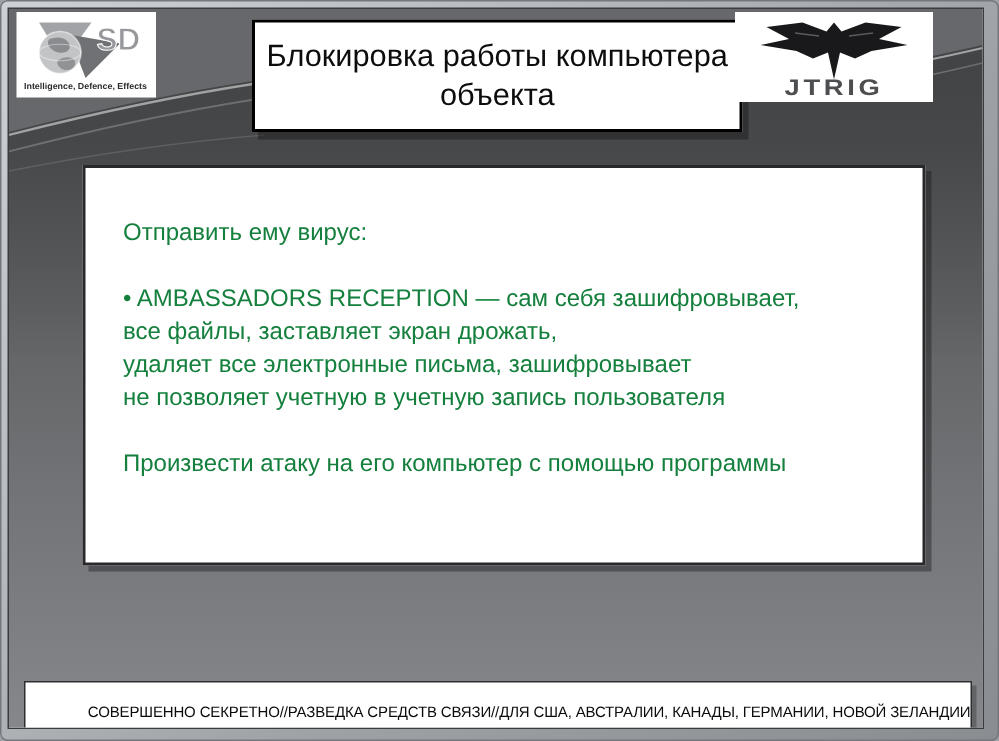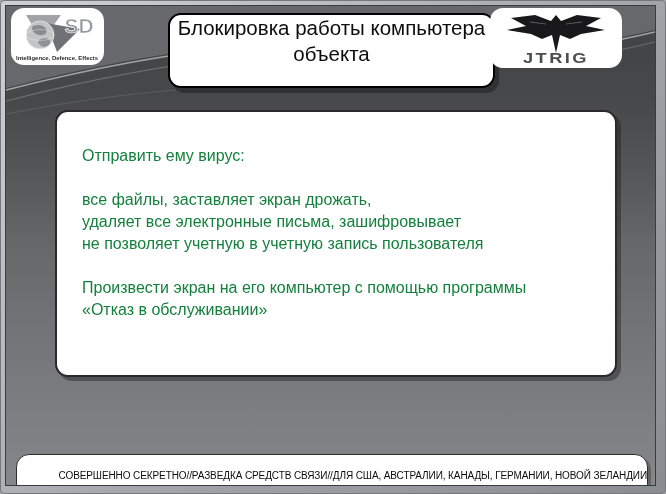--- a/index.html
+++ b/index.html
@@ -4,26 +4,26 @@
 <style>
   html,body{margin:0;padding:0;background:#9ea2a6;}
   body{width:666px;height:494px;font-family:"Liberation Sans",sans-serif;}
   .stage{position:relative;width:666px;height:494px;border-radius:5px;overflow:hidden;
          background:linear-gradient(135deg,#cdd0d4 0%,#b9bcc0 28%,#9da1a5 62%,#898d91 100%);
          box-shadow:inset 0 0 0 1px #74787c;}
   .slide{position:absolute;left:6px;top:6px;width:649px;height:479px;overflow:hidden;
          background:linear-gradient(180deg,#5a5b5d 0px,#555658 90px,#616264 200px,#727376 320px,#85878a 479px);
          box-shadow:0 0 0 1px #3b3c3e;}
   .swoosh{position:absolute;left:0;top:0;width:649px;height:260px;display:block;}
-  .panel{position:absolute;background:#ffffff;border-radius:13px;}
+  .panel{position:absolute;background:#ffffff;}
   .logo-isd{left:5px;top:2px;width:93px;height:57px;}
   .logo-isd svg{display:block;width:100%;height:100%;}
   .title-box{left:162px;top:7px;width:327px;height:75px;border:2px solid #000;
              box-shadow:4px 5px 0 rgba(22,22,24,0.45);box-sizing:border-box;
-             display:flex;justify-content:center;text-align:center;
+             display:flex;align-items:center;justify-content:center;text-align:center;
              font-size:20.5px;line-height:26px;color:#0d0d0d;}
   .logo-jtrig{left:484px;top:2px;width:132px;height:60px;}
   .logo-jtrig svg{display:block;width:100%;height:100%;}
   .content-box{left:49px;top:104px;width:562px;height:267px;border:2px solid #29292b;
                box-shadow:4px 4px 0 rgba(22,22,24,0.4);box-sizing:border-box;
                padding:33px 6px 0 25px;color:#15803d;font-size:16px;}
   .line{min-height:22px;line-height:22px;white-space:nowrap;overflow:visible;}
   .footer-bar{left:10px;top:448px;width:632px;height:43px;border:1px solid #2d2e30;
               box-sizing:border-box;box-shadow:3px 3px 0 rgba(22,22,24,0.3);
               display:flex;align-items:center;justify-content:flex-end;
@@ -74,26 +74,26 @@
       <svg viewBox="0 0 132 60" aria-hidden="true">
         <path fill="#19191b" d="M66,7 L71,13 L87,7 L111,10 L96,18 L115,22 L91,26 L80,31 L70,27 L66,45 L62,27 L52,31 L41,26 L17,22 L36,18 L21,10 L45,7 L61,13 Z"></path>
         <path d="M56,16 L40,14 M76,16 L92,14" stroke="#5a5b5d" stroke-width="1" fill="none"></path>
         <text x="66" y="55" text-anchor="middle" font-family="Liberation Sans, sans-serif" font-size="15" font-weight="bold" fill="#4d4e50" letter-spacing="2" textLength="66" lengthAdjust="spacingAndGlyphs">JTRIG</text>
       </svg>
     </div>
 
     <div class="panel content-box">
       <div class="line">Отправить ему вирус:</div>
       <div class="line"></div>
+      <div class="line">• AMBASSADORS RECEPTION — сам себя зашифровывает,</div>
       <div class="line">все файлы, заставляет экран дрожать,</div>
       <div class="line">удаляет все электронные письма, зашифровывает</div>
       <div class="line">не позволяет учетную в учетную запись пользователя</div>
       <div class="line"></div>
-      <div class="line">Произвести экран на его компьютер с помощью программы</div>
-      <div class="line">«Отказ в обслуживании»</div>
+      <div class="line">Произвести атаку на его компьютер с помощью программы</div>
     </div>
 
     <div class="panel footer-bar">
       <span>СОВЕРШЕННО СЕКРЕТНО//РАЗВЕДКА СРЕДСТВ СВЯЗИ//ДЛЯ США, АВСТРАЛИИ, КАНАДЫ, ГЕРМАНИИ, НОВОЙ ЗЕЛАНДИИ</span>
     </div>
 
   </div>
 </div>
 
 </body></html>

